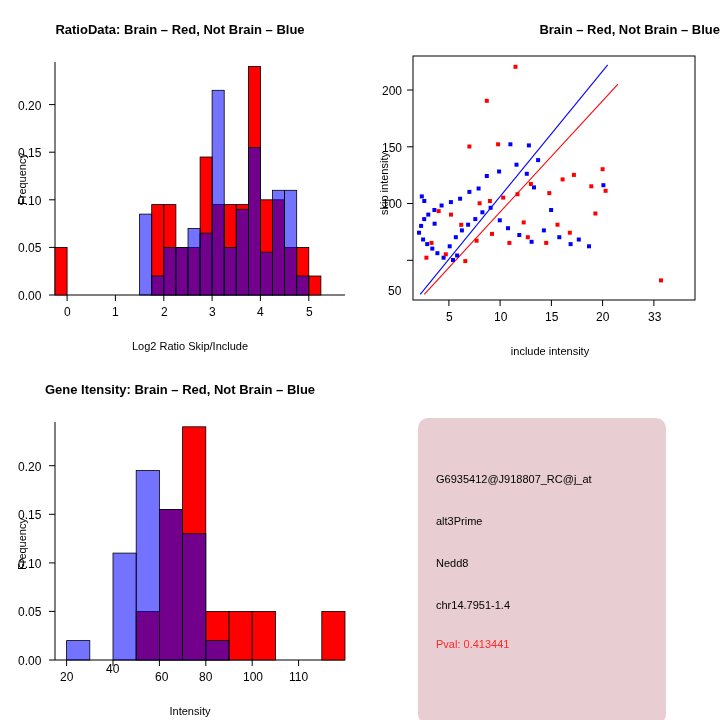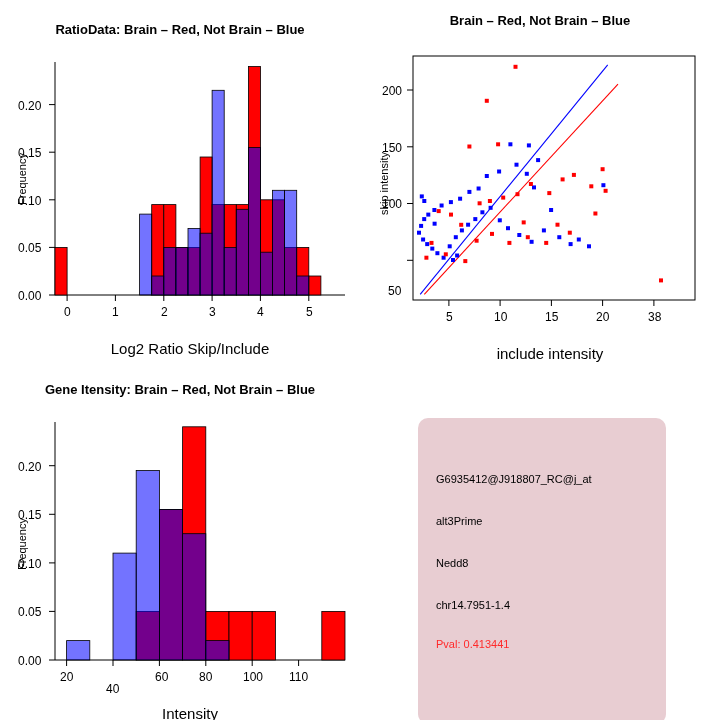--- a/index.html
+++ b/index.html
@@ -6,21 +6,21 @@
   body{
     width:720px;height:720px;background:#ffffff;
     font-family:"Liberation Sans", sans-serif;
     color:#000;overflow:hidden;position:relative;
   }
   .panel{position:absolute;}
   .ttl{
     font-size:13px;font-weight:bold;text-align:center;
     white-space:nowrap;
   }
-  .axlabel{font-size:15px;text-align:center;white-space:nowrap;}
+  .axlabel{font-size:11px;text-align:center;white-space:nowrap;}
   .ylabel{
     font-size:11px;white-space:nowrap;
     transform-origin:0 0;
   }
   .tick{font-size:12px;white-space:nowrap;position:absolute;}
   svg{display:block;}
   .infobox{
     background:#e8cdd2;
   }
   .infoline{
@@ -102,21 +102,21 @@
   <div class="tick" style="left:161px;top:305px;">2</div>
   <div class="tick" style="left:209px;top:305px;">3</div>
   <div class="tick" style="left:257px;top:305px;">4</div>
   <div class="tick" style="left:306px;top:305px;">5</div>
 
   <div class="axlabel" style="position:absolute;left:0;top:340px;width:380px;">Log2 Ratio Skip/Include</div>
   <div class="ylabel" style="position:absolute;left:16px;top:205px;transform:rotate(-90deg);">Frequency</div>
 </div>
 
 <div class="panel" style="left:360px;top:0;width:360px;height:360px;">
-  <div class="ttl" style="position:absolute;left:0;top:13px;width:360px;">Brain – Red, Not Brain – Blue</div>
+  <div class="ttl" style="position:absolute;left:0;top:22px;width:360px;text-align:right;">Brain – Red, Not Brain – Blue</div>
 
   <svg width="360" height="360">
 
     <rect x="53" y="56" width="282" height="244" fill="none" stroke="#000" stroke-width="1"></rect>
 
     <g stroke="#000" stroke-width="1">
       <line x1="47" y1="260.3" x2="53" y2="260.3"></line>
       <line x1="47" y1="203.5" x2="53" y2="203.5"></line>
       <line x1="47" y1="146.8" x2="53" y2="146.8"></line>
       <line x1="47" y1="90.0" x2="53" y2="90.0"></line>
@@ -220,21 +220,21 @@
 
   <div class="tick" style="left:28px;top:254px;margin-top:30px;">50</div>
   <div class="tick" style="left:22px;top:197px;">100</div>
   <div class="tick" style="left:22px;top:141px;">150</div>
   <div class="tick" style="left:22px;top:84px;">200</div>
 
   <div class="tick" style="left:86px;top:310px;">5</div>
   <div class="tick" style="left:134px;top:310px;">10</div>
   <div class="tick" style="left:185px;top:310px;">15</div>
   <div class="tick" style="left:236px;top:310px;">20</div>
-  <div class="tick" style="left:288px;top:310px;">38</div>
+  <div class="tick" style="left:288px;top:310px;">33</div>
 
   <div class="axlabel" style="position:absolute;left:0;top:345px;width:380px;">include intensity</div>
   <div class="ylabel" style="position:absolute;left:18px;top:215px;transform:rotate(-90deg);">skip intensity</div>
 </div>
 
 <div class="panel" style="left:0;top:360px;width:360px;height:360px;">
   <div class="ttl" style="position:absolute;left:0;top:22px;width:360px;">Gene Itensity: Brain – Red, Not Brain – Blue</div>
 
   <svg width="360" height="360">
 
@@ -277,21 +277,21 @@
     </g>
   </svg>
 
   <div class="tick" style="left:18px;top:294px;">0.00</div>
   <div class="tick" style="left:18px;top:245px;">0.05</div>
   <div class="tick" style="left:18px;top:197px;">0.10</div>
   <div class="tick" style="left:18px;top:148px;">0.15</div>
   <div class="tick" style="left:18px;top:100px;">0.20</div>
 
   <div class="tick" style="left:60px;top:310px;">20</div>
-  <div class="tick" style="left:106px;top:322px;">40</div>
+  <div class="tick" style="left:106px;top:302px;">40</div>
   <div class="tick" style="left:155px;top:310px;">60</div>
   <div class="tick" style="left:199px;top:310px;">80</div>
   <div class="tick" style="left:243px;top:310px;">100</div>
   <div class="tick" style="left:289px;top:310px;">110</div>
 
   <div class="axlabel" style="position:absolute;left:0;top:345px;width:380px;">Intensity</div>
   <div class="ylabel" style="position:absolute;left:16px;top:210px;transform:rotate(-90deg);">Frequency</div>
 </div>
 
 <div class="panel infobox" style="left:418px;top:418px;width:248px;height:306px;border-radius:10px;">

